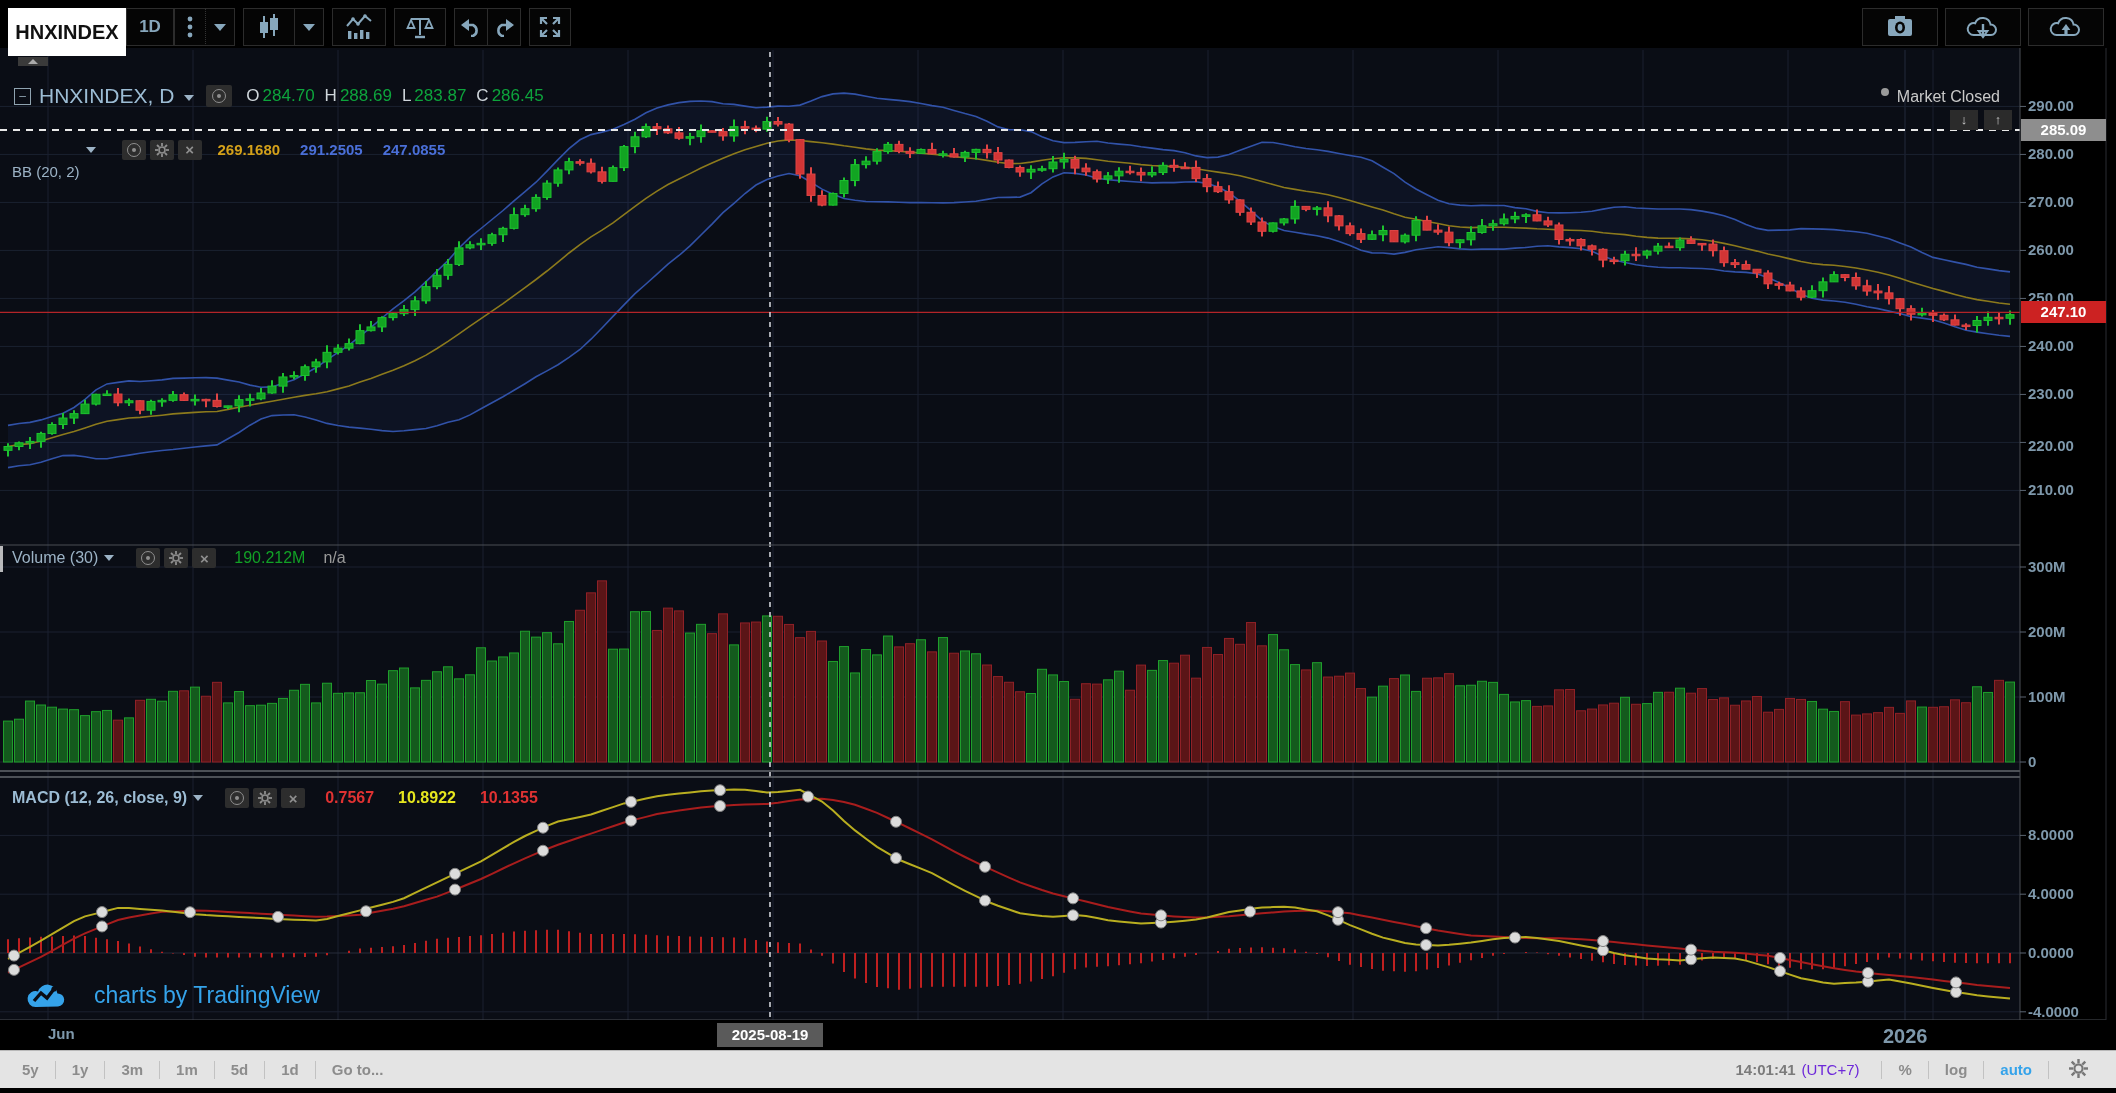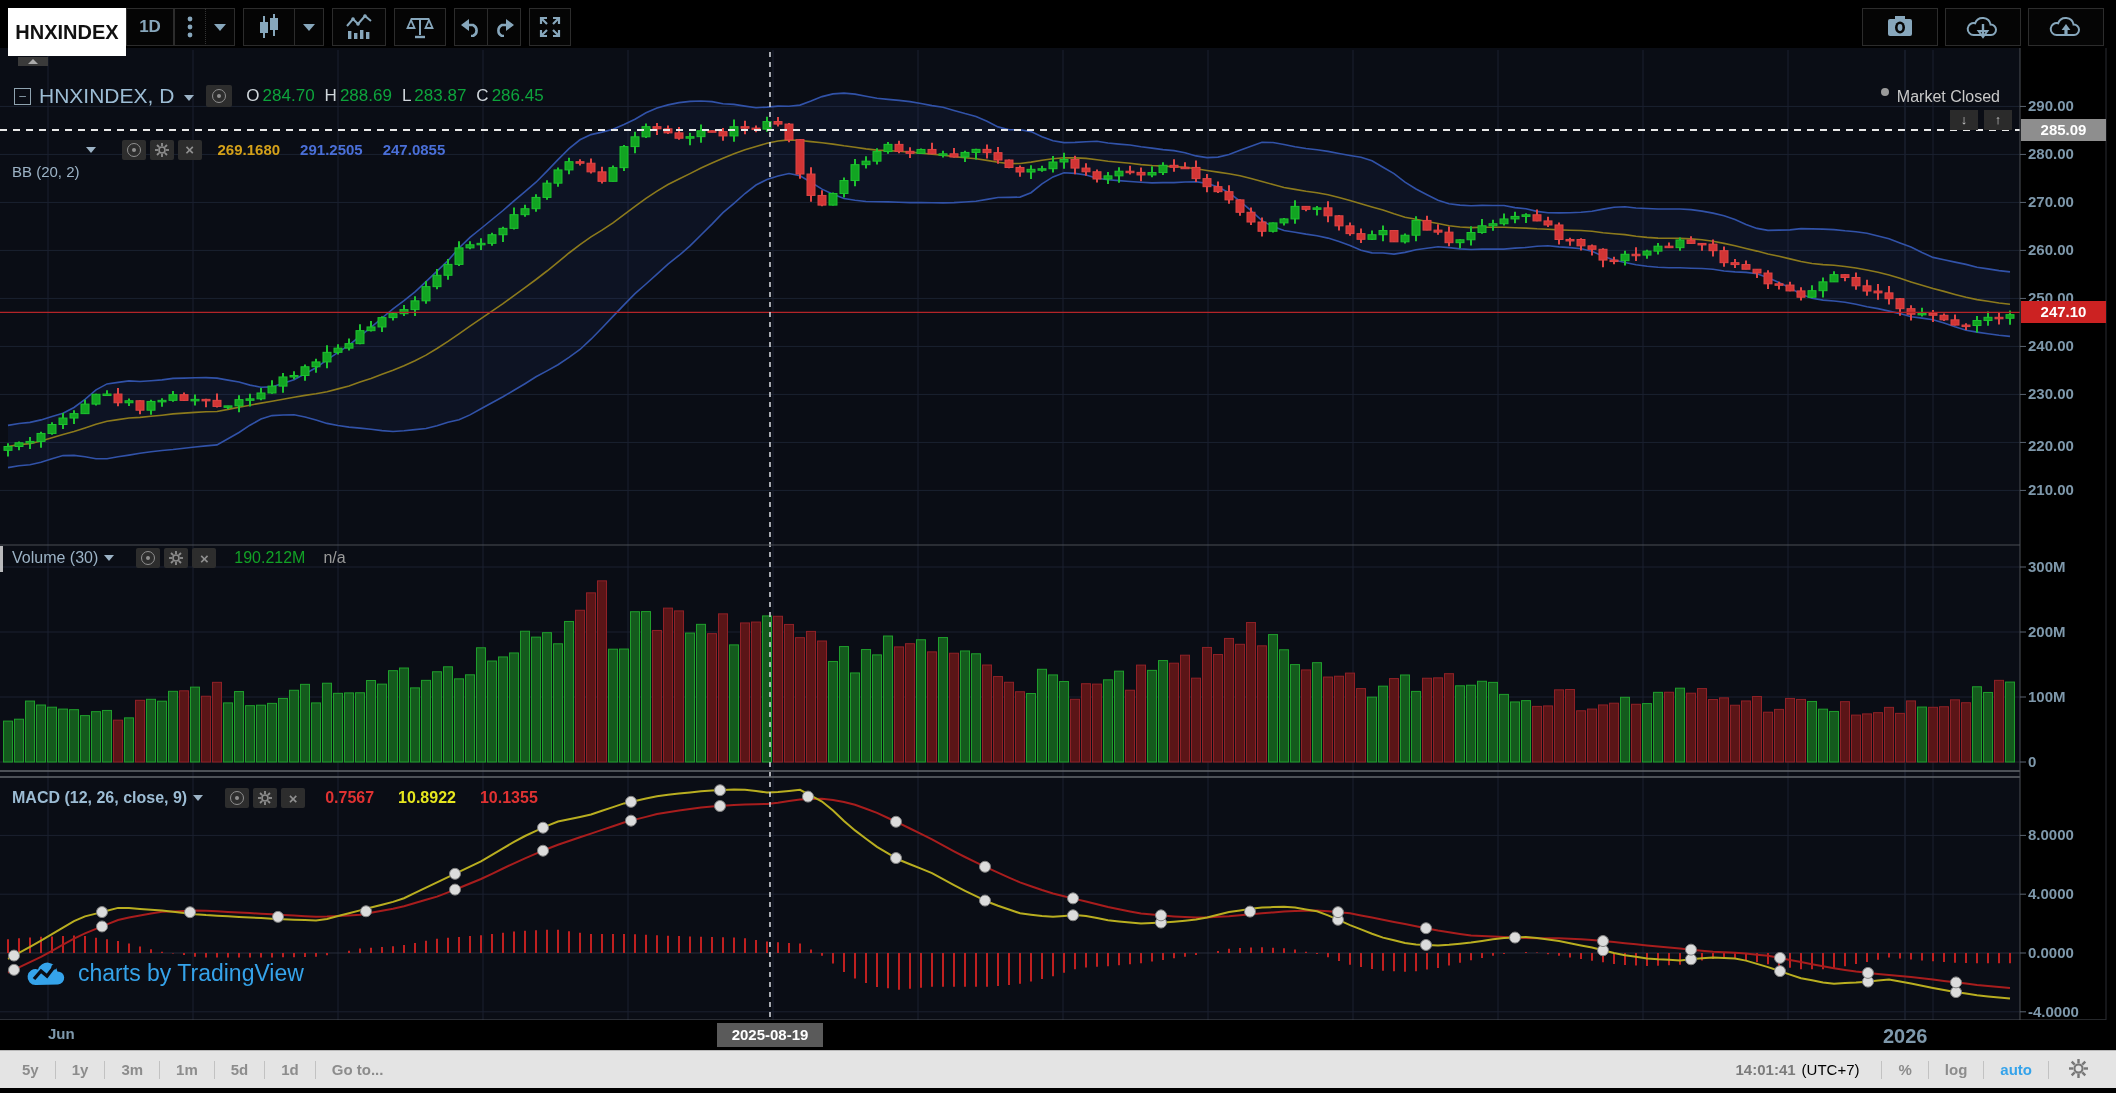--- a/index.html
+++ b/index.html
@@ -39,33 +39,33 @@
   #datebadge{position:absolute;left:717px;top:3px;width:106px;height:24px;background:#5a5a5a;
              color:#fff;font-size:15px;font-weight:bold;text-align:center;line-height:24px;}
   
   #bottombar{position:absolute;left:0;top:1050px;width:2116px;height:37px;background:#e4e4e4;
              border-top:1px solid #b9b9b9;display:flex;align-items:center;z-index:30;
              font-size:15px;font-weight:bold;color:#8c8c8c;}
   #bottombar .rbtn{padding:0 16px;cursor:pointer;}
   .vdiv{width:1px;height:18px;background:#c2c2c2;}
   #blackstrip{position:absolute;left:0;top:1088px;width:2116px;height:5px;background:#000;}
   .timeblk{color:#7b7b7b;}
-  .tz{color:#000000;font-weight:normal;}
+  .tz{color:#6d28d9;font-weight:normal;}
   .autolbl{color:#35a3ea;}
   
   #collapse-tab{position:absolute;left:18px;top:57px;width:30px;height:9px;background:#3a3a3a;
                 z-index:20;display:flex;align-items:center;justify-content:center;cursor:pointer;}
   #collapse-tab .up{width:0;height:0;border-left:5px solid transparent;border-right:5px solid transparent;
                     border-bottom:5px solid #aaa;}
   #marketclosed{position:absolute;right:116px;top:88px;z-index:20;color:#c9c9c9;font-size:16px;
                 display:flex;align-items:flex-start;}
   #marketclosed .dot{width:8px;height:8px;border-radius:50%;background:#9a9a9a;margin-right:8px;}
   .lvlbtn{position:absolute;top:110px;width:28px;height:20px;background:#2b2b2b;color:#cfcfcf;
           font-size:13px;text-align:center;line-height:20px;z-index:13;cursor:pointer;}
-  #tvlogo{position:absolute;left:26px;top:959px;display:flex;align-items:center;z-index:20;}
+  #tvlogo{position:absolute;left:26px;top:981px;display:flex;align-items:center;z-index:20;gap:16px;}
   #tvlogo .txt{color:#35a3ea;font-size:23px;margin-left:10px;}
   .eyeglyph{width:12px;height:12px;border:1.5px solid #8f8f8f;border-radius:50%;
             display:flex;align-items:center;justify-content:center;}
   .eyeglyph i{width:4px;height:4px;border-radius:50%;background:#8f8f8f;}
   .xglyph{font-size:15px;color:#8f8f8f;font-weight:bold;line-height:15px;}
 </style>
 </head>
 <body>
 
 <div id="chart-area" class="abs" style="left:0;top:0;z-index:1;">

